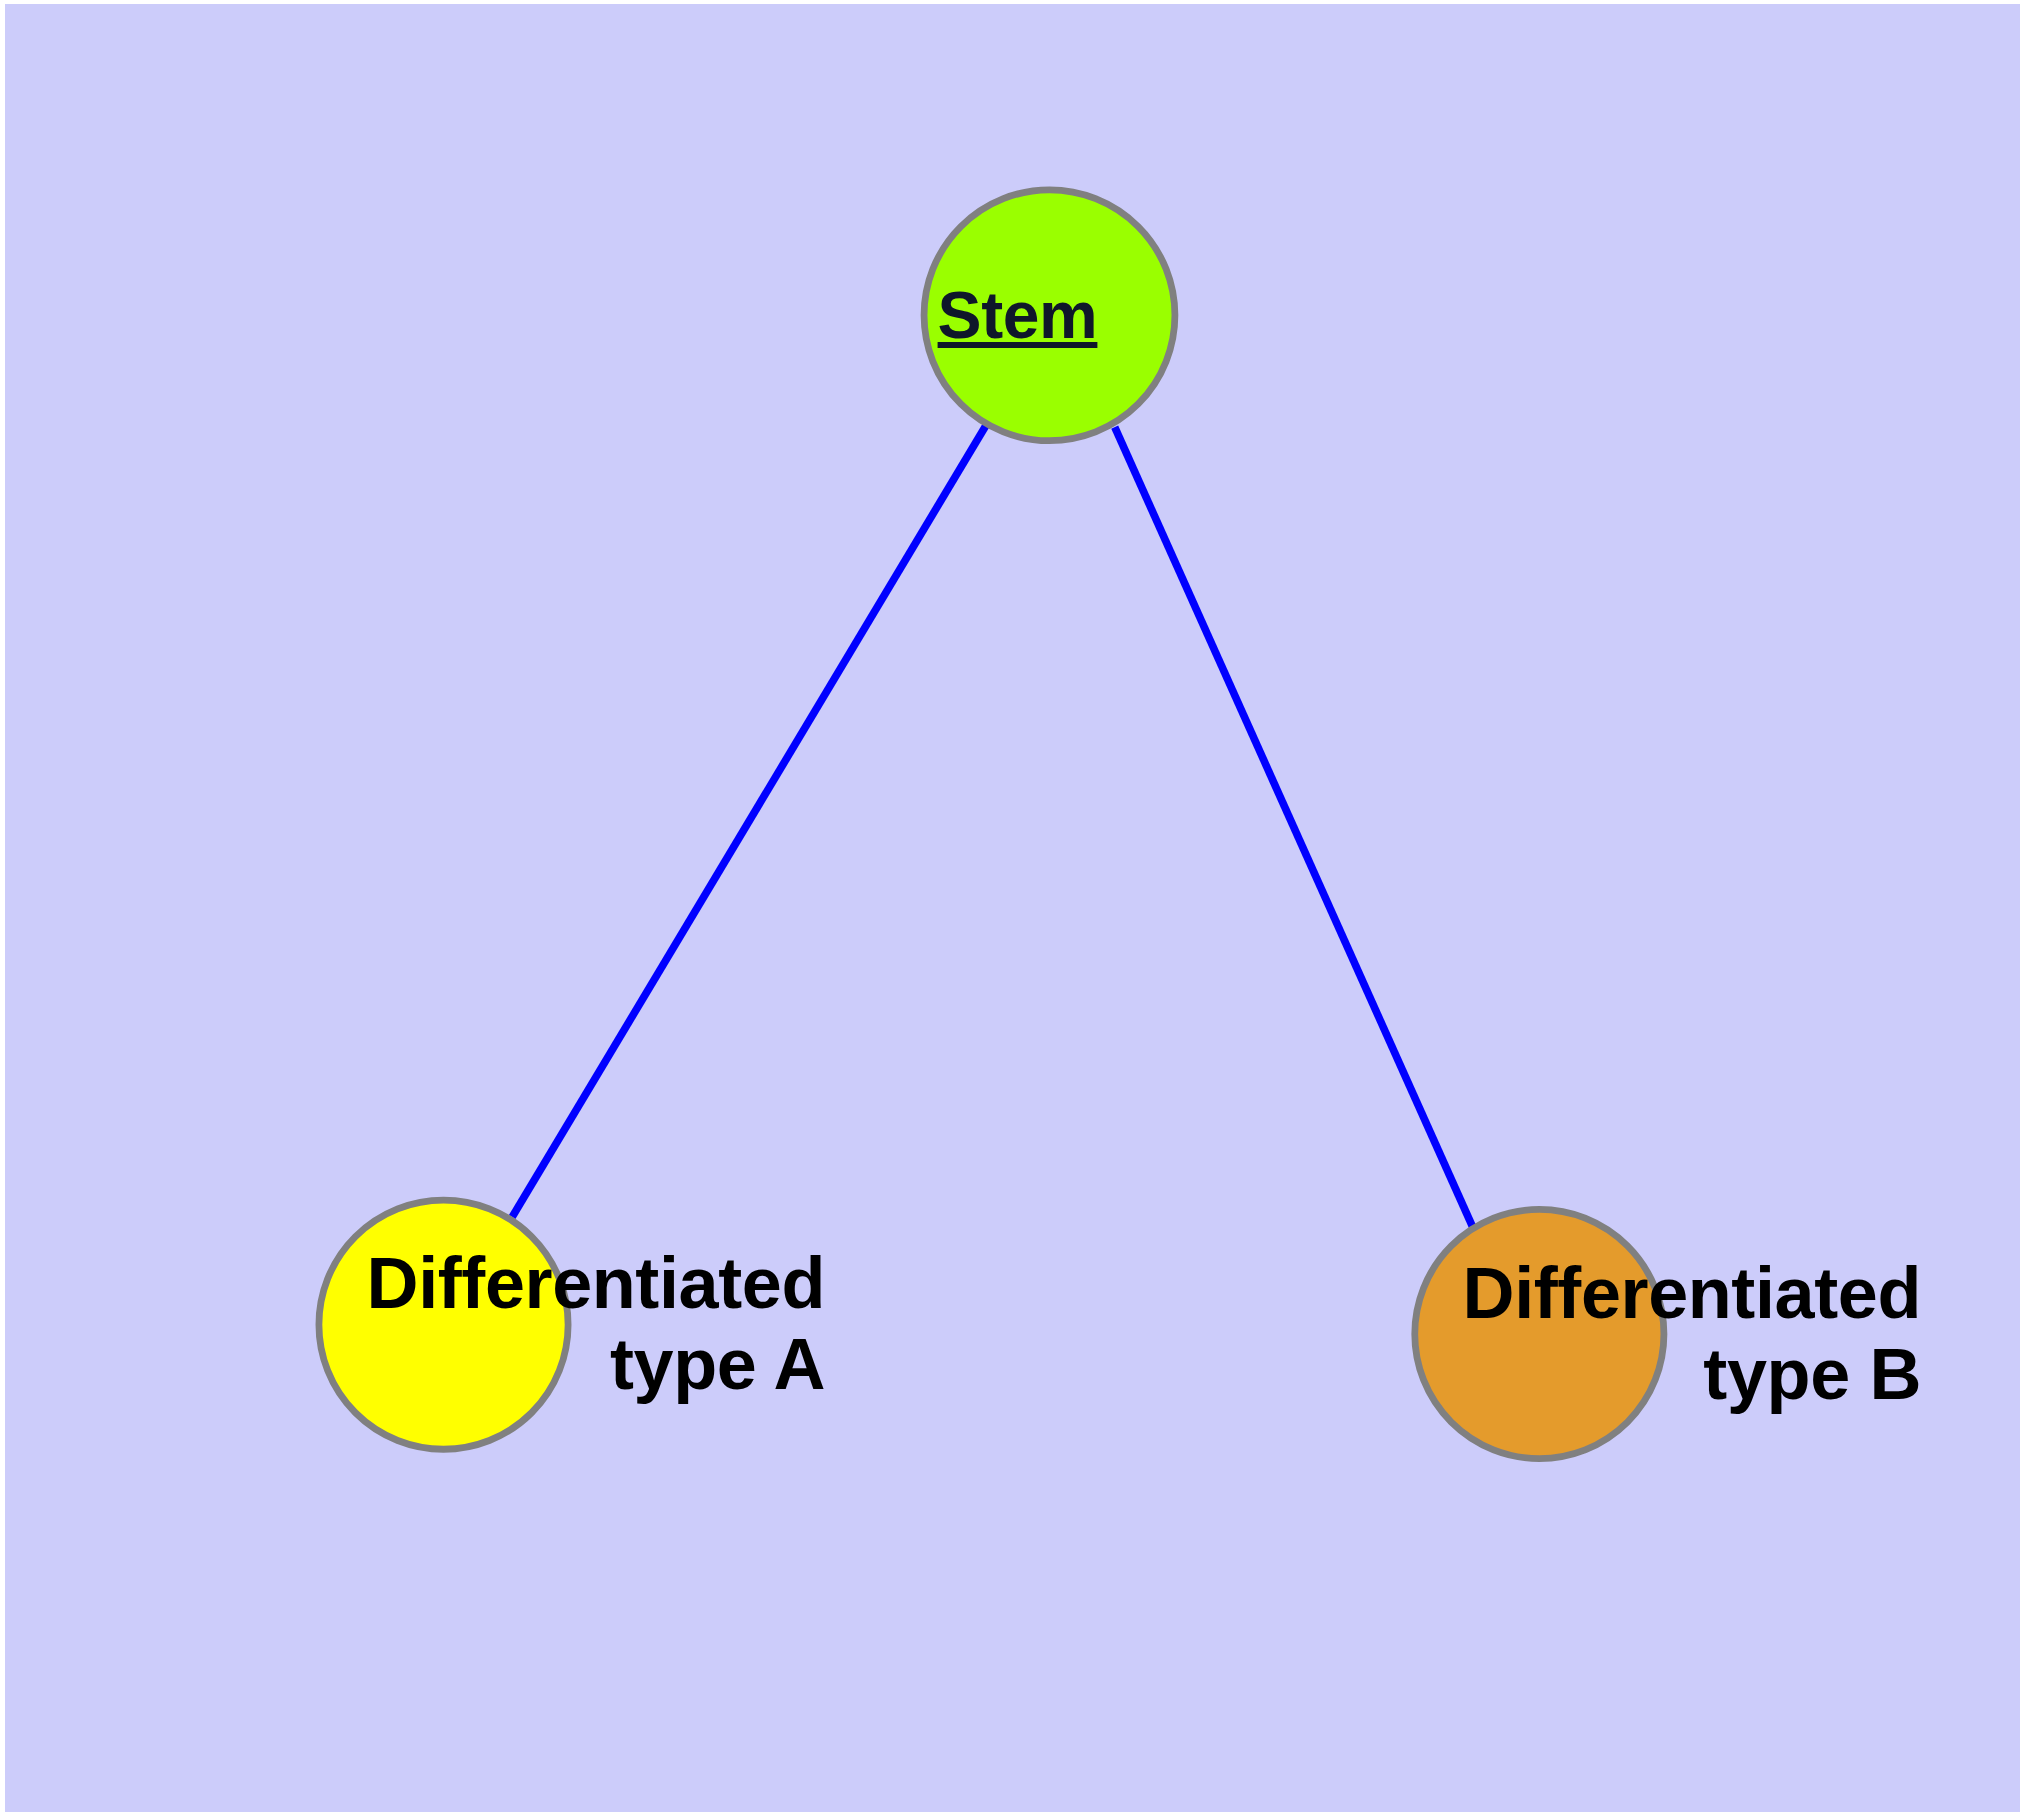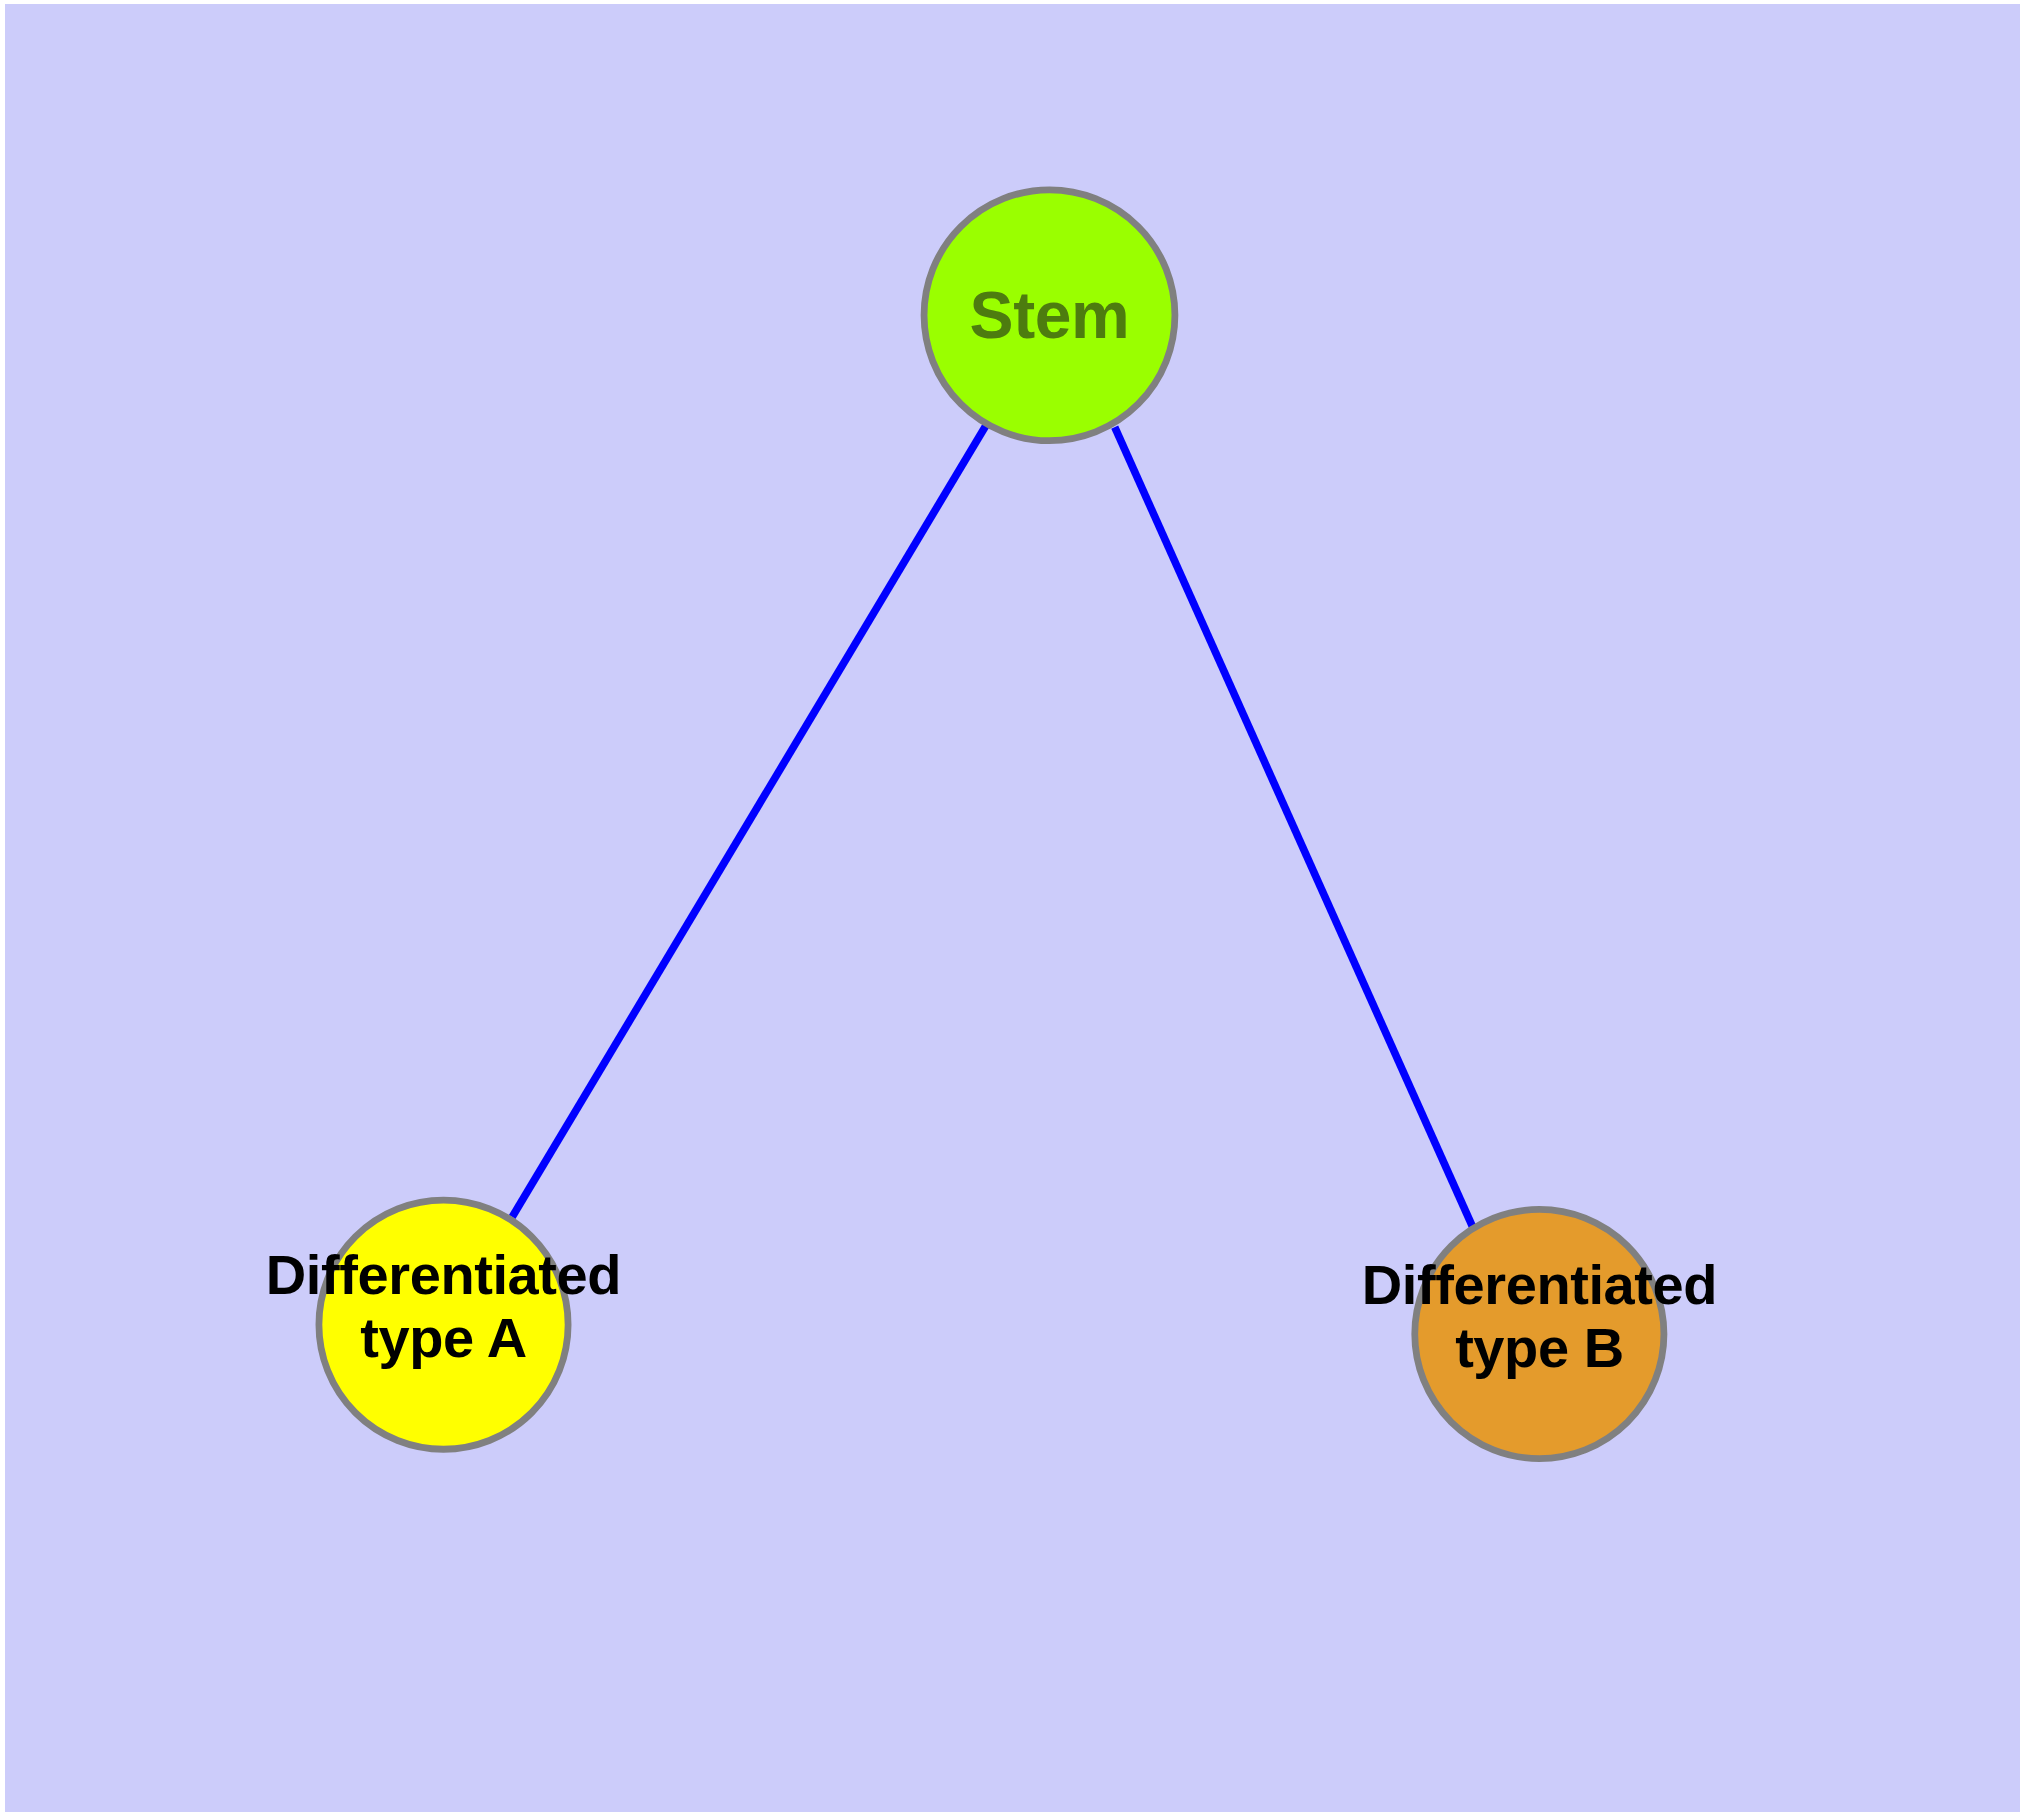--- a/index.html
+++ b/index.html
@@ -44,21 +44,22 @@
     font-weight: bold;
     line-height: 1.13;
     white-space: pre;
     pointer-events: none;
     letter-spacing: -0.4px;
   }
   .label-stem {
     font-size: 66px;
   }
   .label-wide {
-    font-size: 56px;
+    font-size: 72px;
+    text-align: right;
   }
 </style>
 </head>
 <body>
 
 <div id="graph-canvas">
 
   <div id="graph-bg"></div>
 
   <svg id="graph-svg" viewBox="0 0 2384 2138" xmlns="http://www.w3.org/2000/svg">
@@ -68,20 +69,20 @@
       <line id="edge1" x1="1315" y1="504" x2="1737" y2="1447" stroke="#0000ff" stroke-width="9" stroke-linecap="butt"></line>
     </g>
 
     <g>
       <circle id="node0" cx="1238" cy="372" r="148" fill="#9aff00" stroke="#808080" stroke-width="8"></circle>
       <circle id="node1" cx="523" cy="1563" r="147" fill="#ffff00" stroke="#808080" stroke-width="8"></circle>
       <circle id="node2" cx="1816" cy="1574" r="147" fill="#e49b2c" stroke="#808080" stroke-width="8"></circle>
     </g>
   </svg>
 
-  <div class="node-label label-stem" id="label0" style="color: #4d7c0f; width: 763px; left: 668px; top: 278px;">Stem</div>
+  <div class="node-label label-stem" id="label0" style="color: #0f172a; width: 763px; left: 636px; top: 278px; text-decoration: underline;">Stem</div>
   <div class="node-label label-wide" id="label1" style="color: rgb(0, 0, 0); width: 763px; left: 62px; top: 1243px;">Differentiated
 type A</div>
   <div class="node-label label-wide" id="label2" style="color: rgb(0, 0, 0); width: 763px; left: 1158px; top: 1253px;">Differentiated
 type B</div>
 
 </div>
 
 
 </body></html>

